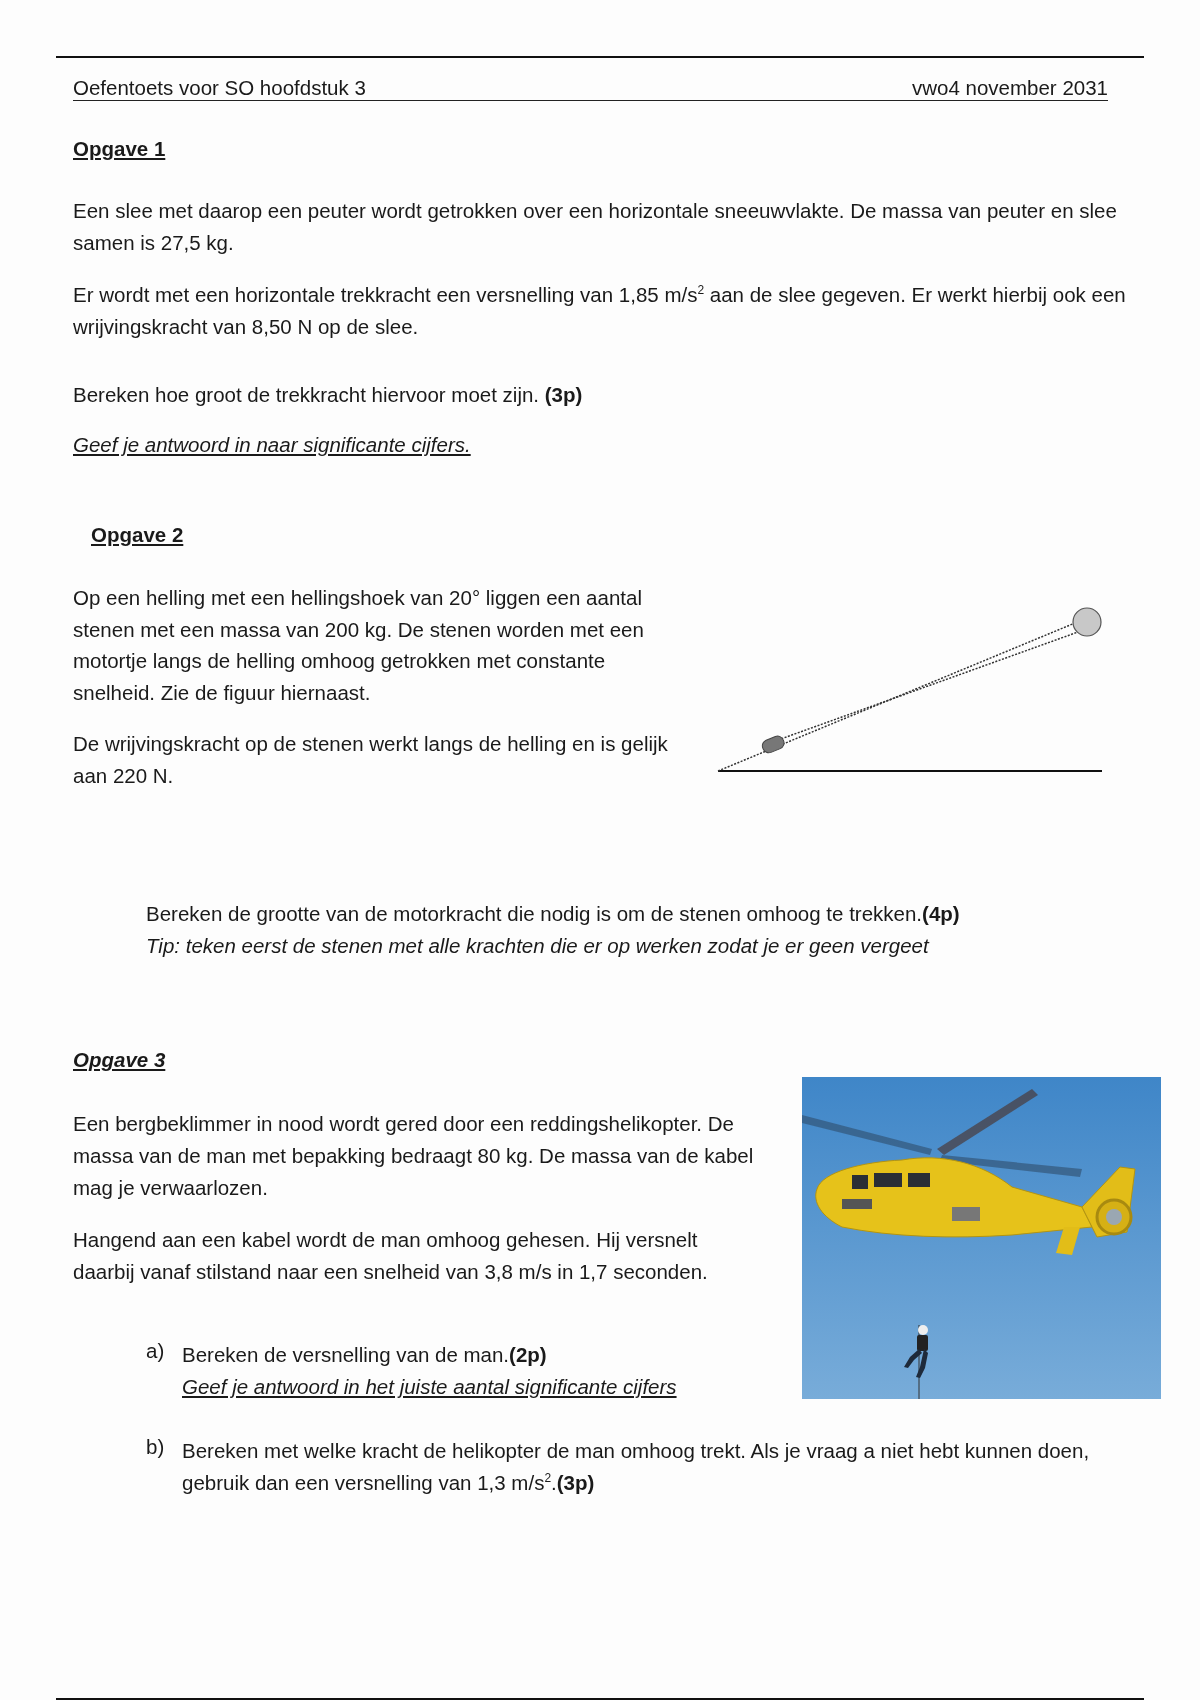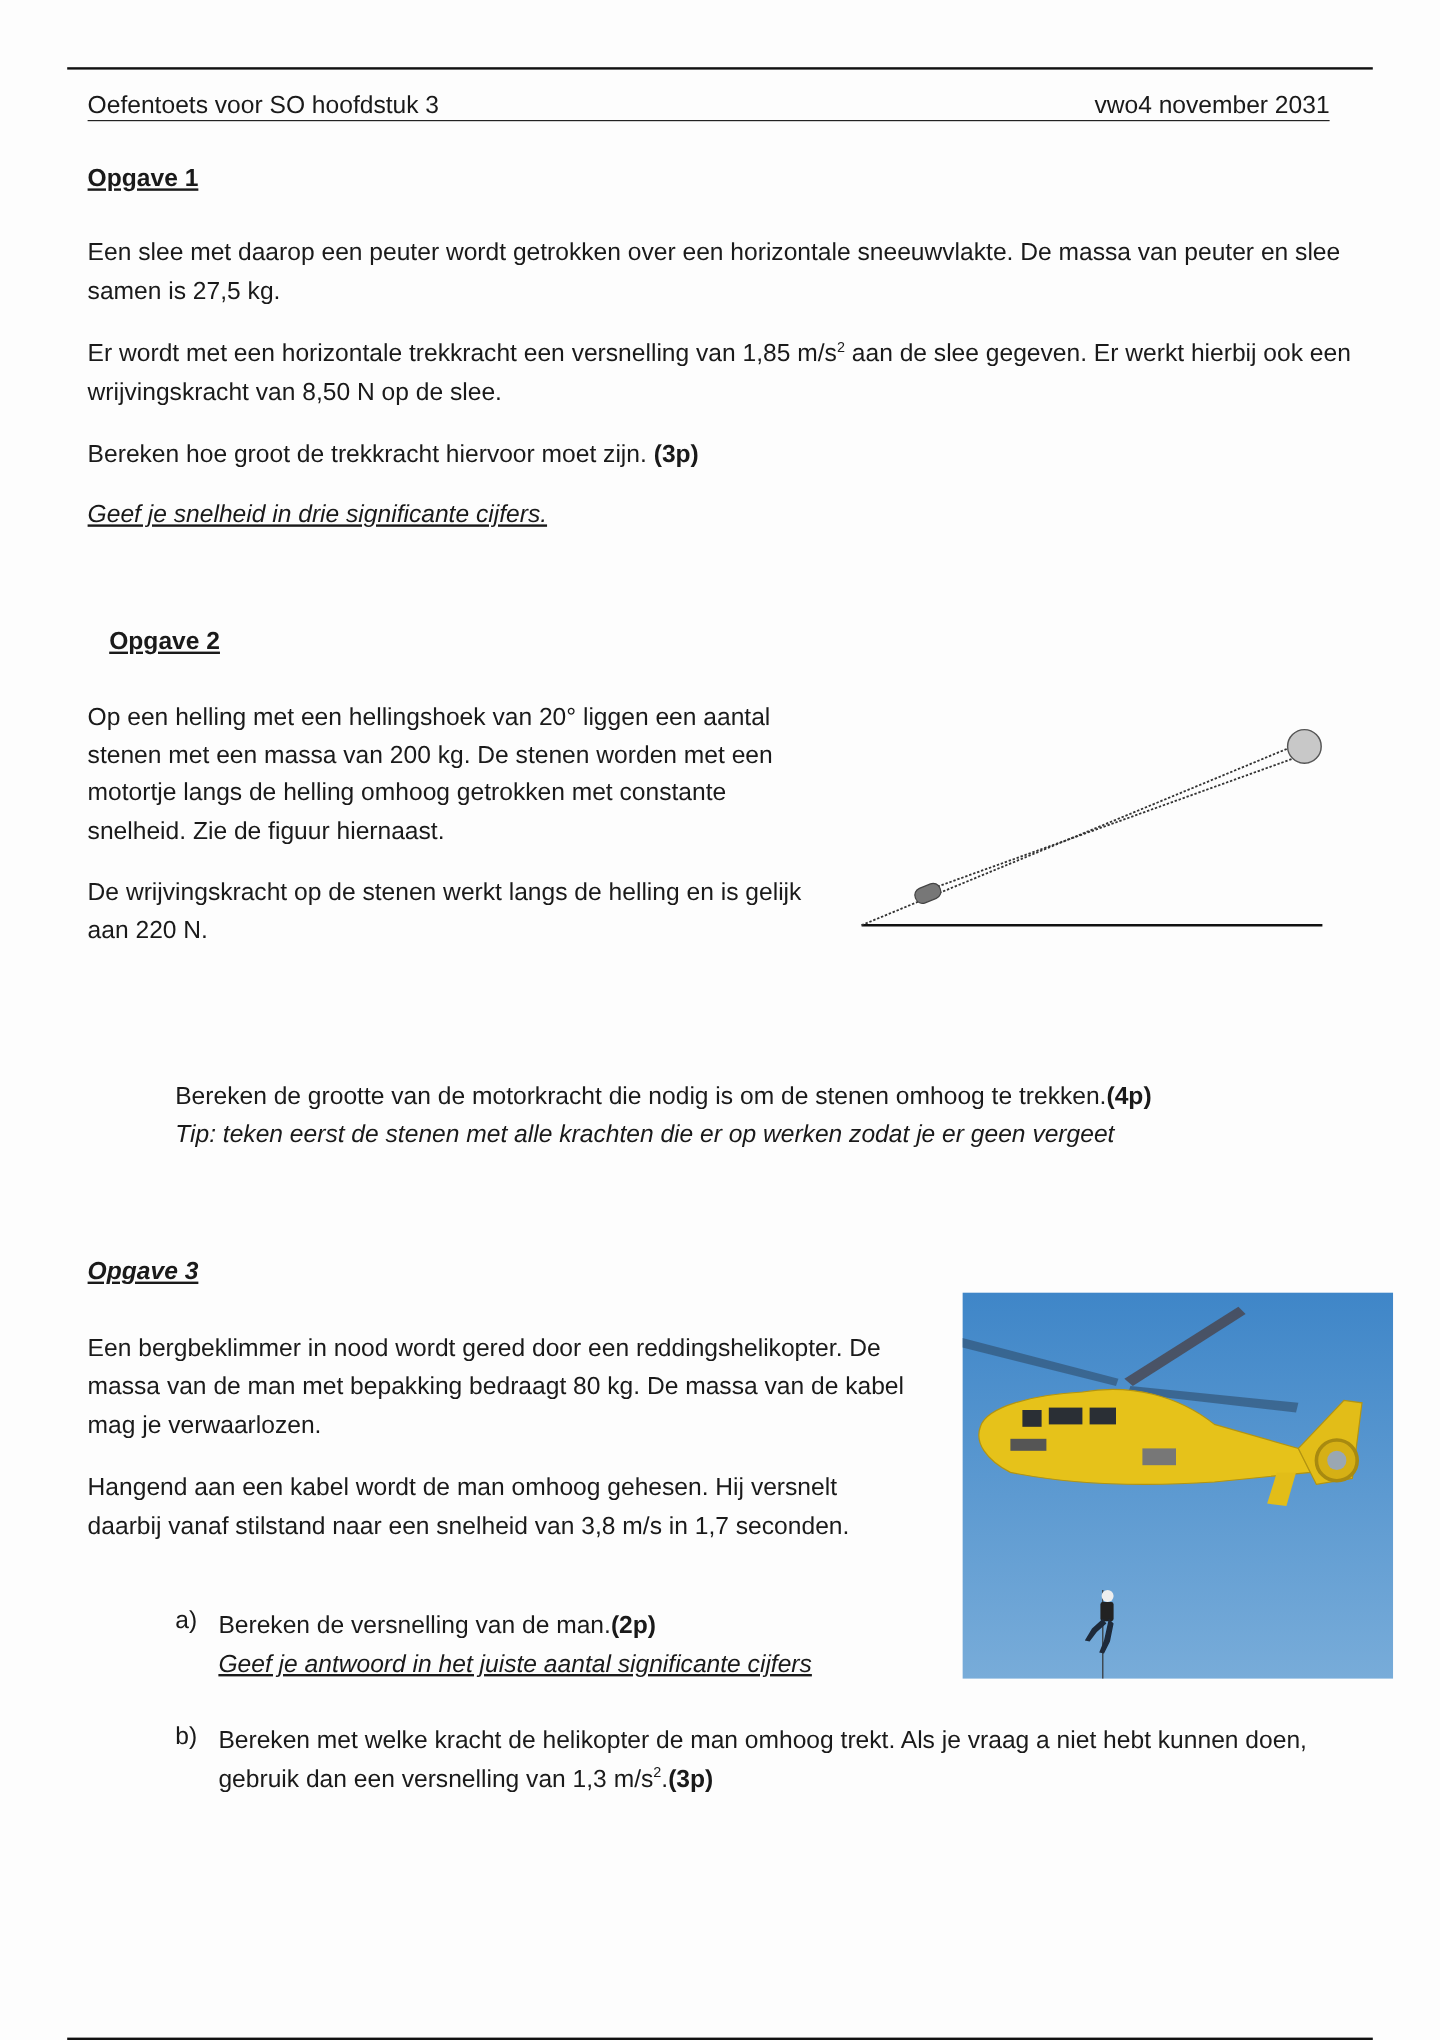--- a/index.html
+++ b/index.html
@@ -26,22 +26,22 @@
 
 <div class="abs header">
   <span>Oefentoets voor SO hoofdstuk 3</span>
   <span>vwo4  november 2031</span>
 </div>
 
 <div class="abs h" style="left:73px; top:137px;">Opgave 1</div>
 <div class="abs" style="left:73px; top:195px; width:1080px;">
   <p>Een slee met daarop een peuter wordt getrokken over een horizontale sneeuwvlakte. De massa van peuter en slee samen is 27,5 kg.</p>
   <p style="margin-top:20px;"><span>Er wordt met een horizontale trekkracht een versnelling van 1,85 m/s</span><sup>2</sup><span> aan de slee gegeven. Er werkt hierbij ook een wrijvingskracht van 8,50 N op de slee.</span></p>
-  <p style="margin-top:20px;"><span>Bereken hoe groot de trekkracht hiervoor moet zijn. </span><b>(3p)</b></p>
-  <p style="margin-top:18px;" class="ital-u">Geef je snelheid in drie significante cijfers.</p>
+  <p style="margin-top:36px;"><span>Bereken hoe groot de trekkracht hiervoor moet zijn. </span><b>(3p)</b></p>
+  <p style="margin-top:18px;" class="ital-u">Geef je antwoord in naar significante cijfers.</p>
 </div>
 
 <div class="abs h" style="left:91px; top:523px;">Opgave 2</div>
 <div class="abs" style="left:73px; top:582px; width:600px;">
   <p style="line-height:31.5px;">Op een helling met een hellingshoek van 20° liggen een aantal stenen met een massa van 200 kg. De stenen worden met een motortje langs de helling omhoog getrokken met constante snelheid. Zie de figuur hiernaast.</p>
   <p style="margin-top:20px; line-height:31.5px;">De wrijvingskracht op de stenen werkt langs de helling en is gelijk aan 220 N.</p>
 </div>
 
 <svg class="abs" style="left:700px; top:580px;" width="420" height="220">
   <line x1="18" y1="191" x2="402" y2="191" stroke="#111" stroke-width="2"></line>

